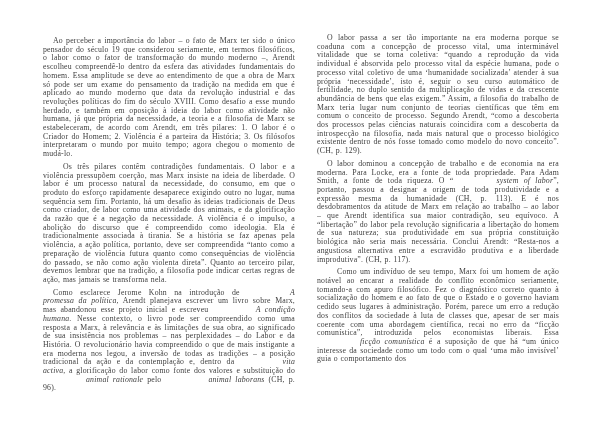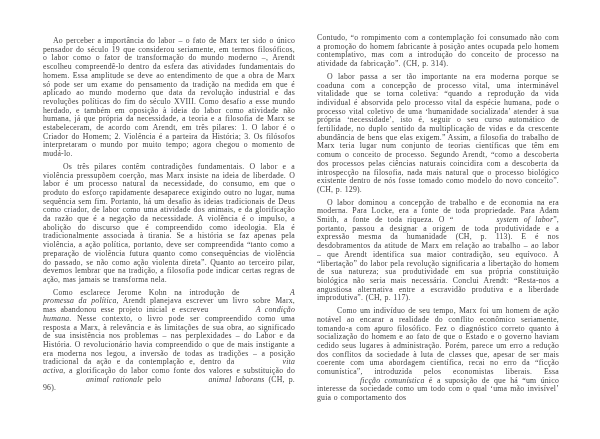--- a/index.html
+++ b/index.html
@@ -66,21 +66,20 @@
 
 <div class="spread">
 
   <div class="page-body left">
       <p class="para indent-small"><span>Ao perceber a importância do labor – o fato de Marx ter sido o único pensador do século 19 que considerou seriamente, em termos filosóficos, o labor como o fator de transformação do mundo moderno –, Arendt escolheu compreendê-lo dentro da esfera das atividades fundamentais do homem. Essa amplitude se deve ao entendimento de que a obra de Marx só pode ser um exame do pensamento da tradição na medida em que é aplicado ao mundo moderno que data da revolução industrial e das revoluções políticas do fim do século XVIII. Como desafio a esse mundo herdado, e também em oposição à ideia do labor como atividade não humana, já que própria da necessidade, a teoria e a filosofia de Marx se estabeleceram, de acordo com Arendt, em três pilares: 1. O labor é o Criador do Homem; 2. Violência é a parteira da História; 3. Os filósofos interpretaram o mundo por muito tempo; agora chegou o momento de mudá-lo.</span></p>
       <p class="para indent-large"><span>Os três pilares contêm contradições fundamentais. O labor e a violência pressupõem coerção, mas Marx insiste na ideia de liberdade. O labor é um processo natural da necessidade, do consumo, em que o produto do esforço rapidamente desaparece exigindo outro no lugar, numa sequência sem fim. Portanto, há um desafio às ideias tradicionais de Deus como criador, de labor como uma atividade dos animais, e da glorificação da razão que é a negação da necessidade. A violência é o impulso, a abolição do discurso que é compreendido como ideologia. Ela é tradicionalmente associada à tirania. Se a história se faz apenas pela violência, a ação política, portanto, deve ser compreendida “tanto como a preparação de violência futura quanto como consequências de violência do passado, se não como ação violenta direta”. Quanto ao terceiro pilar, devemos lembrar que na tradição, a filosofia pode indicar certas regras de ação, mas jamais se transforma nela.</span></p>
       <p class="para indent-small"><span>Como esclarece Jerome Kohn na introdução de </span><i>A promessa da política</i><span>, Arendt planejava escrever um livro sobre Marx, mas abandonou esse projeto inicial e escreveu </span><i>A condição humana</i><span>. Nesse contexto, o livro pode ser compreendido como uma resposta a Marx, à relevância e às limitações de sua obra, ao significado de sua insistência nos problemas – nas perplexidades – do Labor e da História. O revolucionário havia compreendido o que de mais instigante a era moderna nos legou, a inversão de todas as tradições – a posição tradicional da ação e da contemplação e, dentro da </span><i>vita activa</i><span>, a glorificação do labor como fonte dos valores e substituição do </span><i>animal rationale</i><span> pelo </span><i>animal laborans</i><span> (CH, p. 96).</span></p>
     </div>
 
   <div class="page-body right">
-      <p class="para indent-none"><span>Contudo, “o rompimento com a contemplação foi consumado não com a promoção do homem fabricante à posição antes ocupada pelo homem contemplativo, mas com a introdução do conceito de processo na atividade da fabricação”. (CH, p. 314).</span></p>
       <p class="para indent-small"><span>O labor passa a ser tão importante na era moderna porque se coaduna com a concepção de processo vital, uma interminável vitalidade que se torna coletiva: “quando a reprodução da vida individual é absorvida pelo processo vital da espécie humana, pode o processo vital coletivo de uma ‘humanidade socializada’ atender à sua própria ‘necessidade’, isto é, seguir o seu curso automático de fertilidade, no duplo sentido da multiplicação de vidas e da crescente abundância de bens que elas exigem.” Assim, a filosofia do trabalho de Marx teria lugar num conjunto de teorias científicas que têm em comum o conceito de processo. Segundo Arendt, “como a descoberta dos processos pelas ciências naturais coincidira com a descoberta da introspecção na filosofia, nada mais natural que o processo biológico existente dentro de nós fosse tomado como modelo do novo conceito”. (CH, p. 129).</span></p>
       <p class="para indent-small"><span>O labor dominou a concepção de trabalho e de economia na era moderna. Para Locke, era a fonte de toda propriedade. Para Adam Smith, a fonte de toda riqueza. O “</span><i>system of labor</i><span>”, portanto, passou a designar a origem de toda produtividade e a expressão mesma da humanidade (CH, p. 113). E é nos desdobramentos da atitude de Marx em relação ao trabalho – ao labor – que Arendt identifica sua maior contradição, seu equívoco. A “libertação” do labor pela revolução significaria a libertação do homem de sua natureza; sua produtividade em sua própria constituição biológica não seria mais necessária. Conclui Arendt: “Resta-nos a angustiosa alternativa entre a escravidão produtiva e a liberdade improdutiva”. (CH, p. 117).</span></p>
       <p class="para indent-large"><span>Como um indivíduo de seu tempo, Marx foi um homem de ação notável ao encarar a realidade do conflito econômico seriamente, tomando-a com apuro filosófico. Fez o diagnóstico correto quanto à socialização do homem e ao fato de que o Estado e o governo haviam cedido seus lugares à administração. Porém, parece um erro a redução dos conflitos da sociedade à luta de classes que, apesar de ser mais coerente com uma abordagem científica, recai no erro da “ficção comunística”, introduzida pelos economistas liberais. Essa </span><i>ficção comunística</i><span> é a suposição de que há “um único interesse da sociedade como um todo com o qual ‘uma mão invisível’ guia o comportamento dos</span></p>
     </div>
 
   <div class="footer-item page-num fl-num">138</div>
 
   <div class="footer-item running-foot fl-name">Adriana Novaes</div>
 
   <div class="footer-item running-foot fr-title">A interpretação de Karl Marx por Hannah Arendt</div>

